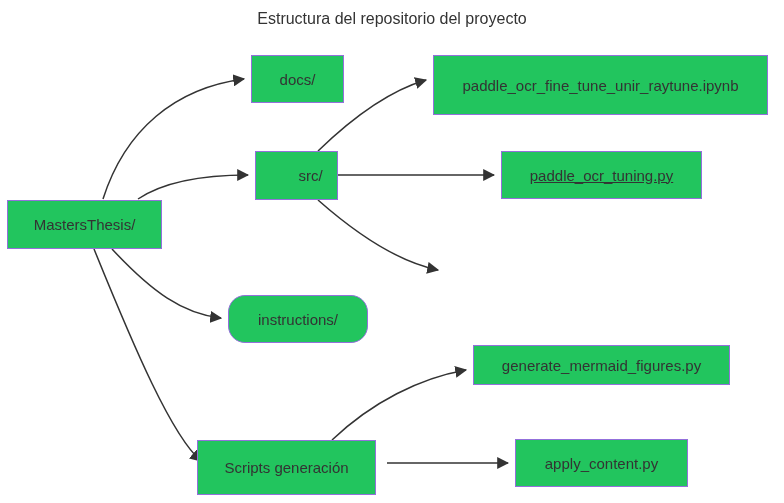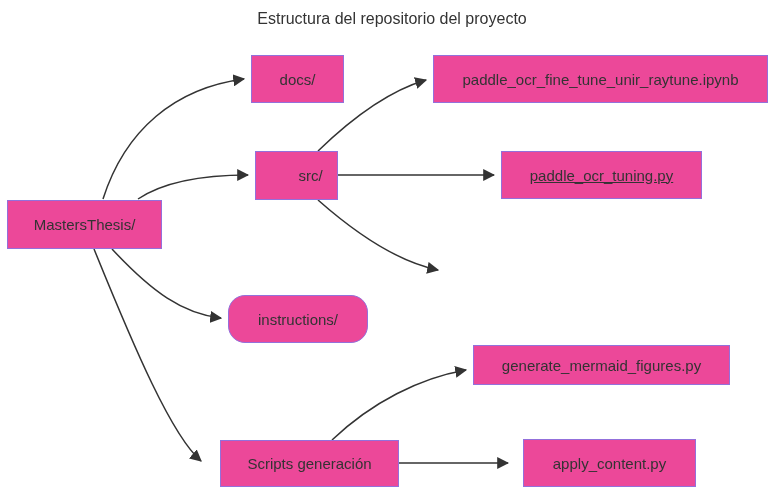--- a/index.html
+++ b/index.html
@@ -28,21 +28,21 @@
   .edges-svg {
     position: absolute;
     left: 0;
     top: 0;
     width: 784px;
     height: 503px;
   }
   .node {
     position: absolute;
     box-sizing: border-box;
-    background: #ec4899;
+    background: #22c55e;
     border: 1px solid #9370DB;
     color: #333333;
     font-size: 15px;
     display: flex;
     align-items: center;
     justify-content: center;
     text-align: center;
     white-space: nowrap;
   }
 </style>
@@ -71,26 +71,26 @@
       <path d="M 387,463 L 508,463" marker-end="url(#arrow)"></path>
     </g>
   </svg>
 
   <div class="node" style="left:7px; top:200px; width:155px; height:49px;text-align:right;">MastersThesis/</div>
 
   <div class="node" style="left:251px; top:55px; width:93px; height:48px;">docs/</div>
 
   <div class="node" style="left:255px; top:151px; width:83px; height:49px;padding-left:28px;">src/</div>
 
-  <div class="node" style="left:433px; top:55px; width:335px; height:48px;">paddle_ocr_fine_tune_unir_raytune.ipynb</div>
+  <div class="node" style="left:433px; top:55px; width:335px; height:60px;">paddle_ocr_fine_tune_unir_raytune.ipynb</div>
 
   <div class="node" style="left:501px; top:151px; width:201px; height:48px;text-decoration:underline;">paddle_ocr_tuning.py</div>
 
 
   <div class="node" style="left:228px; top:295px; width:140px; height:48px;border-radius:17px;">instructions/</div>
 
-  <div class="node" style="left:220px; top:440px; width:179px; height:47px;text-align:right;">Scripts generación</div>
+  <div class="node" style="left:197px; top:440px; width:179px; height:55px;text-align:right;">Scripts generación</div>
 
   <div class="node" style="left:473px; top:345px; width:257px; height:40px;">generate_mermaid_figures.py</div>
 
-  <div class="node" style="left:515px; top:439px; width:173px; height:48px;margin-left:8px;">apply_content.py</div>
+  <div class="node" style="left:515px; top:439px; width:173px; height:48px;">apply_content.py</div>
 
 </div>
 
 </body></html>

